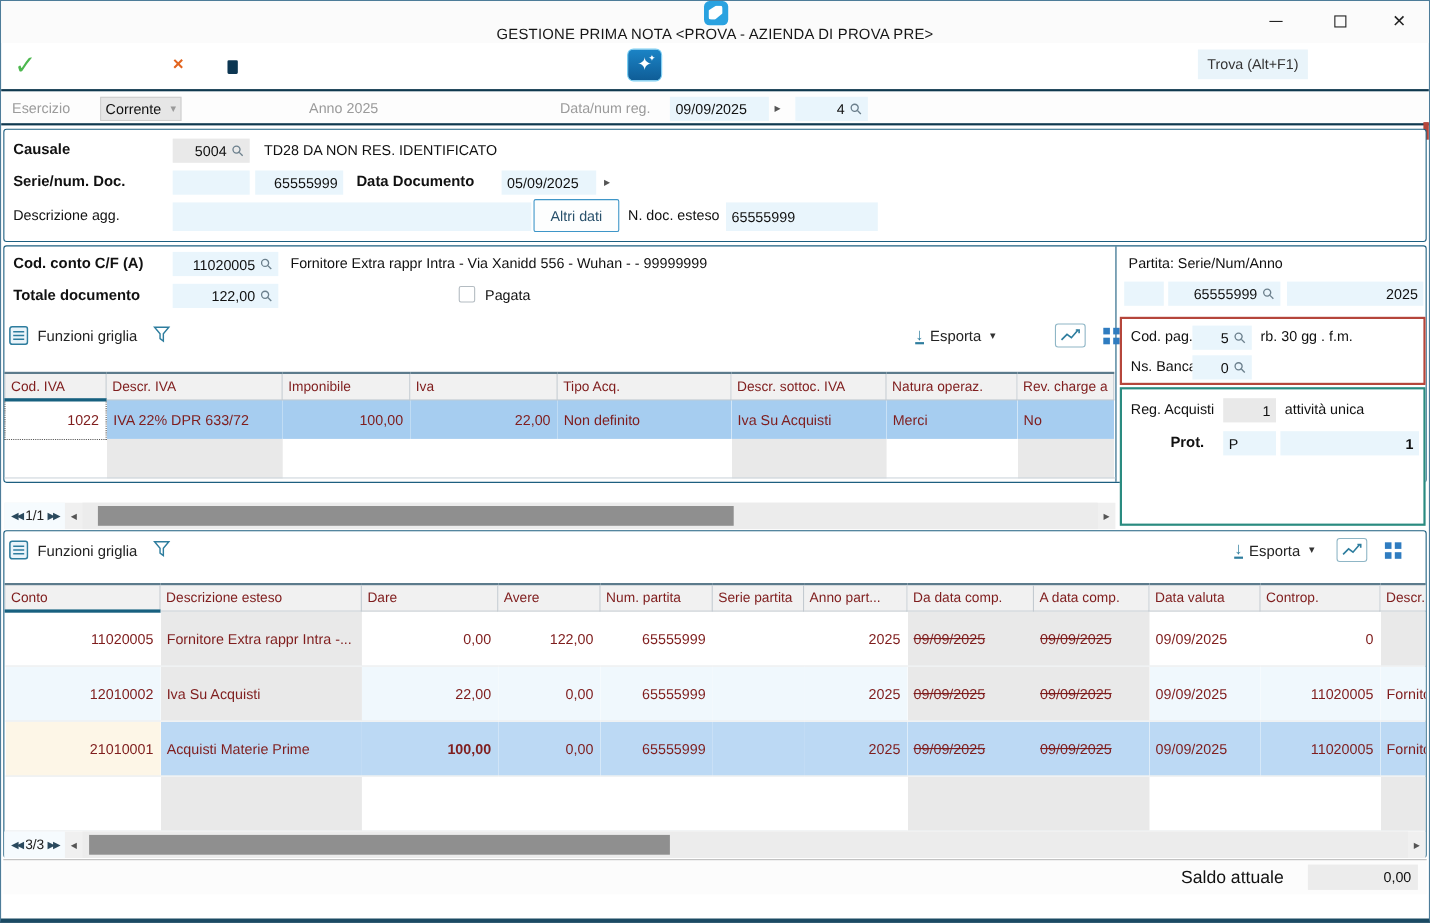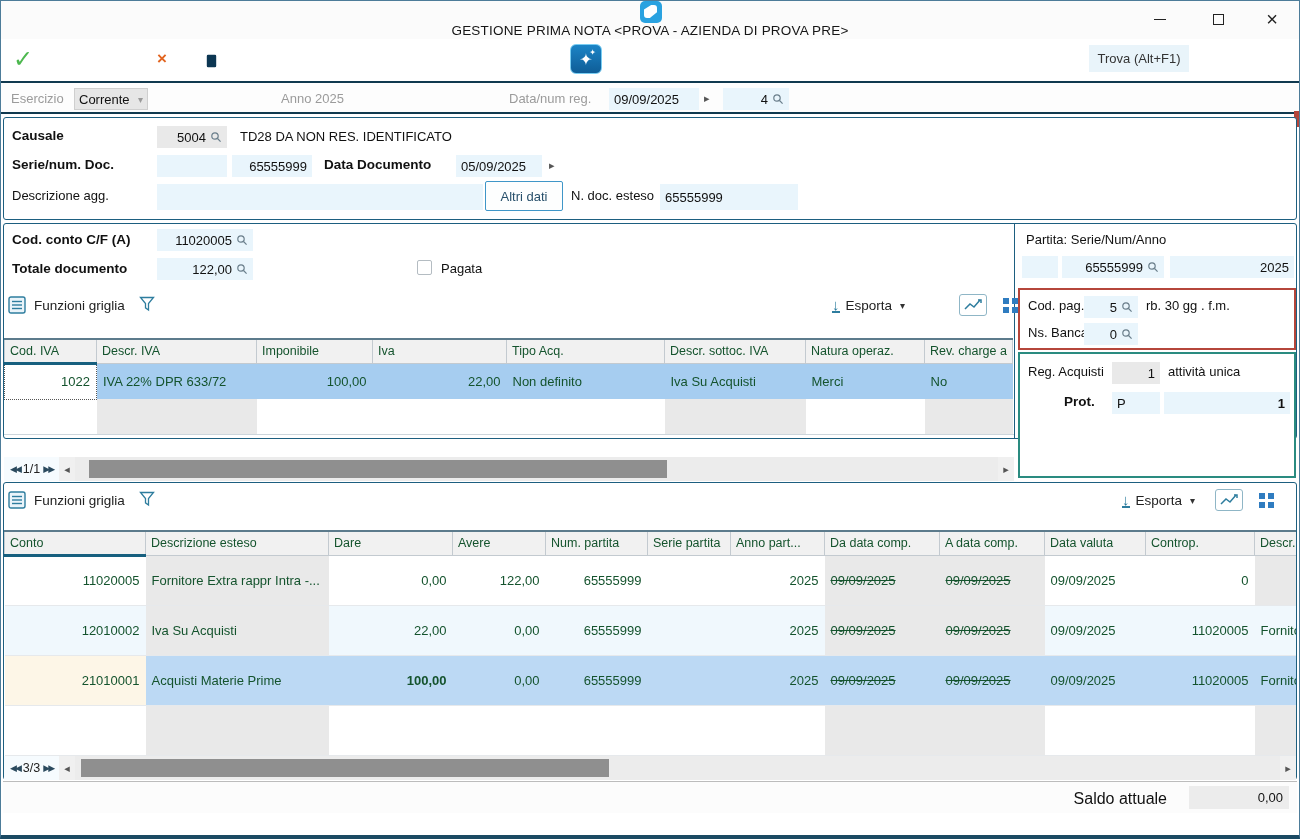--- a/index.html
+++ b/index.html
@@ -34,21 +34,21 @@
   .ic-dollar { font-size:21px; font-weight:bold; }
   .helpcirc { width:24px; height:24px; border:1.7px solid #fff; border-radius:50% 50% 50% 4px; display:flex; align-items:center; justify-content:center; font-size:15px; font-weight:bold; color:#fff; }
   .sparkbtn { width:32px; height:30px; background:linear-gradient(180deg,#1b84c6,#0f5d97); border:1.5px solid #79cdf2; border-radius:6px; display:flex; align-items:center; justify-content:center; color:#fff; font-size:16px; position:relative; }
   .sparkbtn .mini { position:absolute; right:5px; top:3px; font-size:8px; }
   .trova { position:absolute; right:110px; top:6px; width:100px; height:27px; background:#e9f4fa; color:#333; font-size:13px; display:flex; align-items:center; justify-content:center; }
   .esci { position:absolute; right:8px; top:6px; height:27px; display:flex; align-items:center; gap:6px; color:#fff; font-size:14px; }
 
   
   .filterbar { position:absolute; left:0; top:80px; width:100%; height:33px; background:#fdfdfd; border-top:2px solid #10394f; border-bottom:2px solid #10394f; }
   .filterbar .glabel { position:absolute; top:8px; font-size:13px; color:#9b9b9b; }
-  .combo { position:absolute; left:73px; top:5px; width:74px; height:22px; background:#e6e6e6; border:1px solid #cfcfcf; font-size:13px; color:#111; display:flex; align-items:center; padding:0 4px; }
+  .combo { position:absolute; left:90px; top:5px; width:74px; height:22px; background:#e6e6e6; border:1px solid #cfcfcf; font-size:13px; color:#111; display:flex; align-items:center; padding:0 4px; }
   .combo .arr { margin-left:auto; color:#9a9a9a; font-size:10px; }
 
   
   .fld { position:absolute; height:22px; background:#e9f5fc; font-size:13px; color:#111; display:flex; align-items:center; padding:0 5px; }
   .fld.gray { background:#e9e9e9; }
   .fld .val { flex:1; }
   .fld.right .val { text-align:right; }
   .fld .mg { margin-left:4px; flex:0 0 auto; display:flex; }
   .arrbtn { position:absolute; font-size:11px; color:#555; top:9px; }
 
@@ -67,21 +67,21 @@
   
   .gridbar { position:absolute; height:30px; display:flex; align-items:center; font-size:13.5px; color:#222; }
   .gridbar .lbl { margin:0 14px 0 8px; }
   .gexport { position:absolute; height:30px; display:flex; align-items:center; gap:6px; font-size:13.5px; color:#222; }
   .dlarrow { color:#2e7d9e; font-size:15px; font-weight:bold; border-bottom:2px solid #2e7d9e; line-height:13px; }
   .chartbox { width:28px; height:22px; border:1px solid #8fb6c6; border-radius:3px; display:flex; align-items:center; justify-content:center; }
   .gridicon { width:15px; height:15px; display:grid; grid-template-columns:6px 6px; grid-template-rows:6px 6px; gap:3px; }
   .gridicon span { background:#2f7cc0; }
 
   
-  table { border-collapse:collapse; table-layout:fixed; font-size:13px; color:#14532d; }
+  table { border-collapse:collapse; table-layout:fixed; font-size:13px; color:#7f1d1d; }
   th { background:#f1f1f1; font-weight:normal; font-size:12.5px; text-align:left; padding:0 5px; height:24px; border:1px solid #c3cad0; border-top:2px solid #5c7b8c; white-space:nowrap; overflow:hidden; }
   th.selcol { border-bottom:3px solid #17607f; }
   td { padding:0 6px; white-space:nowrap; overflow:hidden; }
   .t1 td { height:36px; }
   .t2 td { height:50px; border-bottom:1px solid #e6e9ec; }
   td.r { text-align:right; }
   td.gcell { background:#e9e9e9; }
   tr.sel1 td { background:#a6cdf0; }
   tr.sel1 td.focuscell { background:#fff; border:1px dotted #555; }
   tr.row2tint td { background:#f0f8fd; }
@@ -274,20 +274,21 @@
     <span class="blabel b" style="left:8px; top:8px;">Cod. conto C/F  (A)</span>
     <div class="fld right" style="left:153px; top:5px; width:96px;">
       <span class="val">11020005</span>
       <span class="mg">
           <svg width="12" height="12" viewBox="0 0 12 12">
             <circle cx="5" cy="5" r="3.2" fill="none" stroke="#6b7f8c" stroke-width="1.2"></circle>
             <line x1="7.5" y1="7.5" x2="10.6" y2="10.6" stroke="#6b7f8c" stroke-width="1.2"></line>
           </svg>
         </span>
     </div>
+    <span class="blabel" style="left:260px; top:8px;">Fornitore Extra rappr Intra  - Via Xanidd 556 -  Wuhan  -  - 99999999</span>
 
     <span class="blabel b" style="left:8px; top:37px;">Totale documento</span>
     <div class="fld right" style="left:153px; top:34px; width:96px;">
       <span class="val">122,00</span>
       <span class="mg">
           <svg width="12" height="12" viewBox="0 0 12 12">
             <circle cx="5" cy="5" r="3.2" fill="none" stroke="#6b7f8c" stroke-width="1.2"></circle>
             <line x1="7.5" y1="7.5" x2="10.6" y2="10.6" stroke="#6b7f8c" stroke-width="1.2"></line>
           </svg>
         </span>

